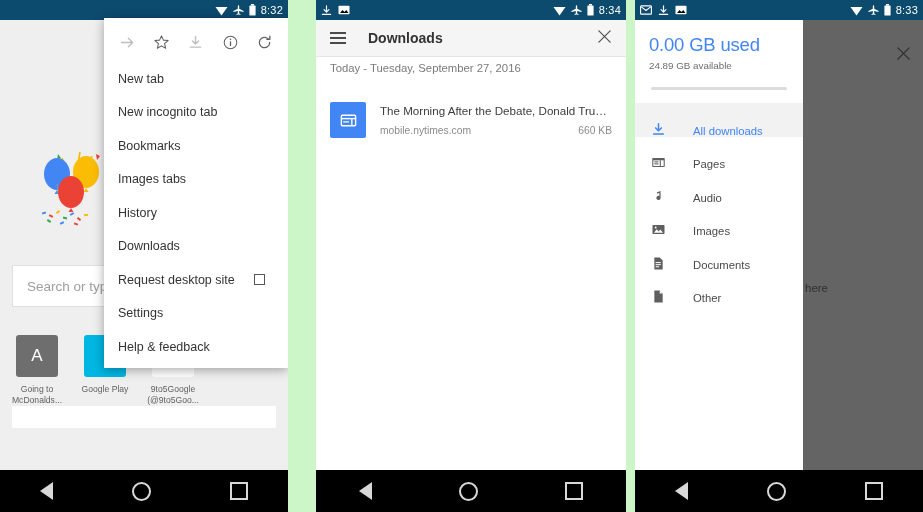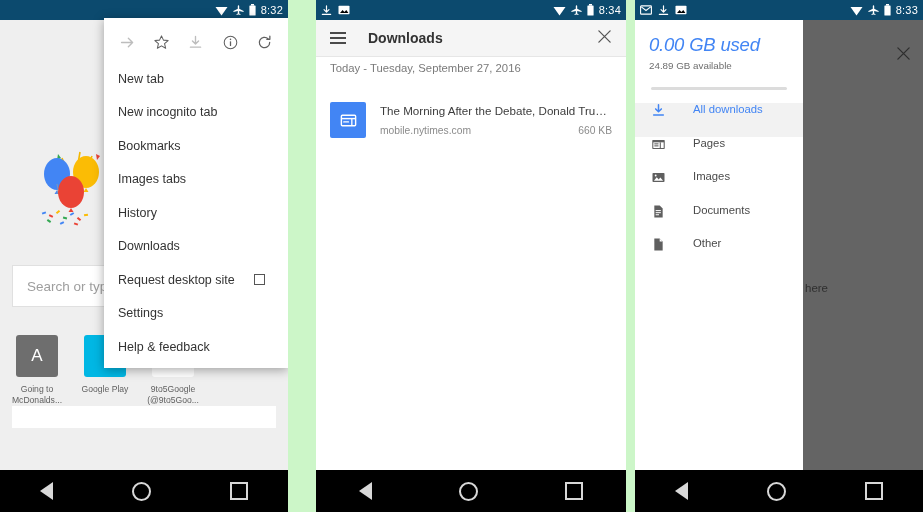--- a/index.html
+++ b/index.html
@@ -86,25 +86,25 @@
   .dl-sub{display:flex;margin-top:8px;}
   .dl-host{font-size:10.3px;color:#8b8b8b;}
   .dl-size{margin-left:auto;font-size:10.3px;color:#8b8b8b;}
 
   
   .scrim{position:absolute;top:20px;left:0;right:0;bottom:42px;background:#646464;}
   .scrim-close{position:absolute;top:26px;right:12px;}
   .scrim-text{position:absolute;top:262px;left:170px;font-size:11.5px;color:#2f2f2f;}
   .drawer{position:absolute;top:20px;left:0;width:168px;bottom:42px;background:#fff;}
   .drawer-head{padding:14px 14px 0;}
-  .dh-used{font-size:18.5px;color:#4285f4;letter-spacing:-0.2px;font-style:italic;}
+  .dh-used{font-size:18.5px;color:#4285f4;letter-spacing:-0.2px;}
   .dh-avail{font-size:9.8px;color:#6d6d6d;margin-top:4px;}
   .dh-bar{margin:16px 2px 0 2px;height:3px;background:#dcdcdc;border-radius:2px;}
   .drawer-sep{height:13px;}
-  .drw-item{height:33.5px;display:flex;align-items:flex-start;padding:0 0 0 14px;box-sizing:border-box;}
+  .drw-item{height:33.5px;display:flex;align-items:flex-end;padding:0 0 0 14px;box-sizing:border-box;}
   .drw-item.active{background:#f2f2f2;}
   .drw-ico{width:19px;display:flex;align-items:center;justify-content:center;flex:none;}
   .drw-lbl{margin-left:25px;font-size:11.3px;color:#4a4a4a;}
   .drw-item.active .drw-lbl{color:#4285f4;}
 </style>
 </head>
 <body>
 
 <div class="panel" id="panel1">
 
@@ -383,20 +383,28 @@
             <rect x="2.8" y="6.4" width="12.4" height="6.8" fill="#fff"></rect>
             <rect x="4" y="7.6" width="5" height="1.3" fill="#5f5f5f"></rect>
             <rect x="4" y="10" width="5" height="1.3" fill="#5f5f5f"></rect>
             <rect x="10.5" y="6.4" width="1.3" height="6.8" fill="#5f5f5f"></rect>
           </svg>
       </span>
       <span class="drw-lbl">Pages</span>
     </div>
 
 
+    <div class="drw-item">
+      <span class="drw-ico">
+        <svg width="15" height="15" viewBox="0 0 18 18">
+            <path d="M11.5 2.5v8.2a2.5 2.5 0 1 1-1.5-2.3V4.6L7.2 5.6V3.9z" fill="#5f5f5f"></path>
+          </svg>
+      </span>
+      <span class="drw-lbl">Audio</span>
+    </div>
 
     <div class="drw-item">
       <span class="drw-ico">
         <svg width="15" height="15" viewBox="0 0 18 18">
             <rect x="1.8" y="3.5" width="14.4" height="11" rx="1" fill="#5f5f5f"></rect>
             <path d="M3.5 13l3.4-4.2L9.2 11.3 11.2 9l3.3 4z" fill="#fff"></path>
             <circle cx="5.6" cy="6.6" r="1.1" fill="#fff"></circle>
           </svg>
       </span>
       <span class="drw-lbl">Images</span>

